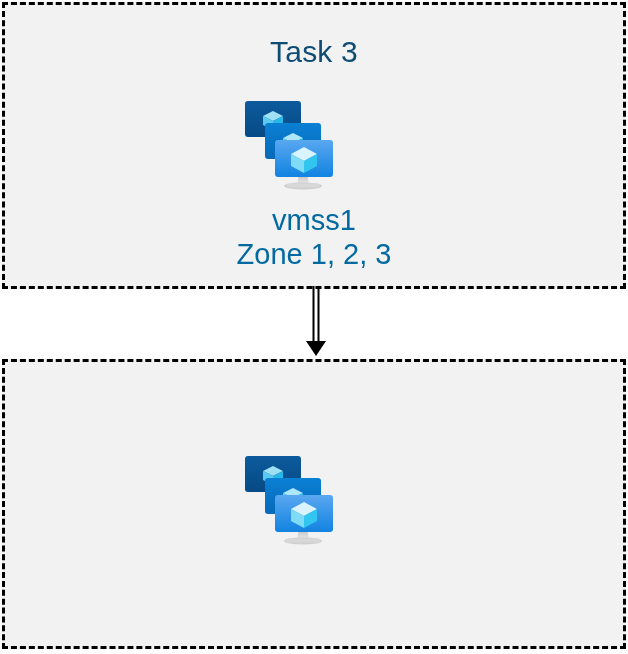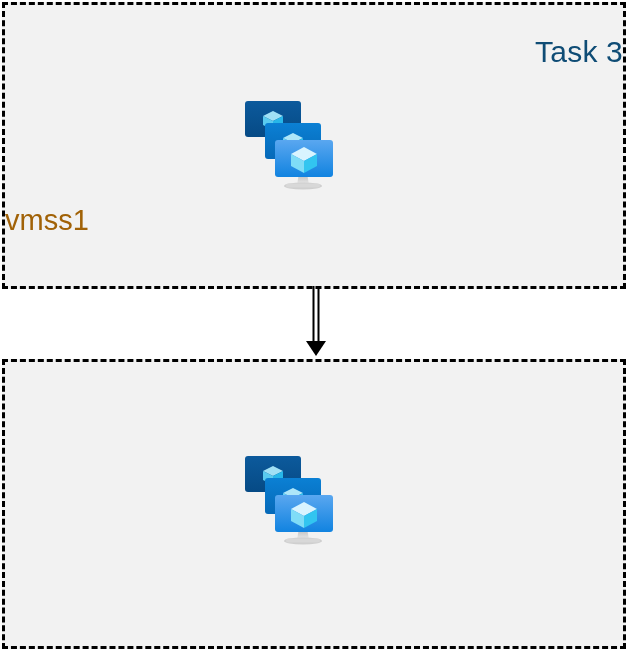--- a/index.html
+++ b/index.html
@@ -39,30 +39,30 @@
     left: 0;
     width: 100%;
     text-align: center;
     color: #0f4c75;
     font-size: 30px;
     font-weight: 400;
     letter-spacing: 0.2px;
     line-height: 1;
     white-space: nowrap;
   }
-  #task-box-3 .task-title { top: 32px; text-align: right; }
+  #task-box-3 .task-title { top: 32px; }
   #task-box-4 .task-title { top: 32px; }
 
   
   .caption {
     position: absolute;
     left: 0;
     width: 100%;
-    text-align: left;
-    color: #a16207;
+    text-align: center;
+    color: #0369a1;
     font-size: 29px;
     font-weight: 400;
     line-height: 34px;
     white-space: nowrap;
   }
   #caption-vmss { top: 198px; }
   .caption .line { display: block; }
 
   
   .vmss-icon {
@@ -133,20 +133,21 @@
         <g>
           <polygon points="67,50 80,57 67,64 54,57" fill="#d9f4ff"></polygon>
           <polygon points="54,57 67,64 67,76 54,69" fill="#7fdcf7"></polygon>
           <polygon points="80,57 67,64 67,76 80,69" fill="#32c5f0"></polygon>
         </g>
       </svg>
     </div>
 
     <div class="caption" id="caption-vmss">
       <span class="line">vmss1</span>
+      <span class="line">Zone 1, 2, 3</span>
     </div>
 
   </div>
 </div>
 
 <div id="connector-arrow">
   <svg viewBox="0 0 40 72" width="40" height="72" xmlns="http://www.w3.org/2000/svg">
     <rect x="16.5" y="0" width="2" height="56" fill="#000000"></rect>
     <rect x="21.5" y="0" width="2" height="56" fill="#000000"></rect>
     <polygon points="10,55 30,55 20,70" fill="#000000"></polygon>

